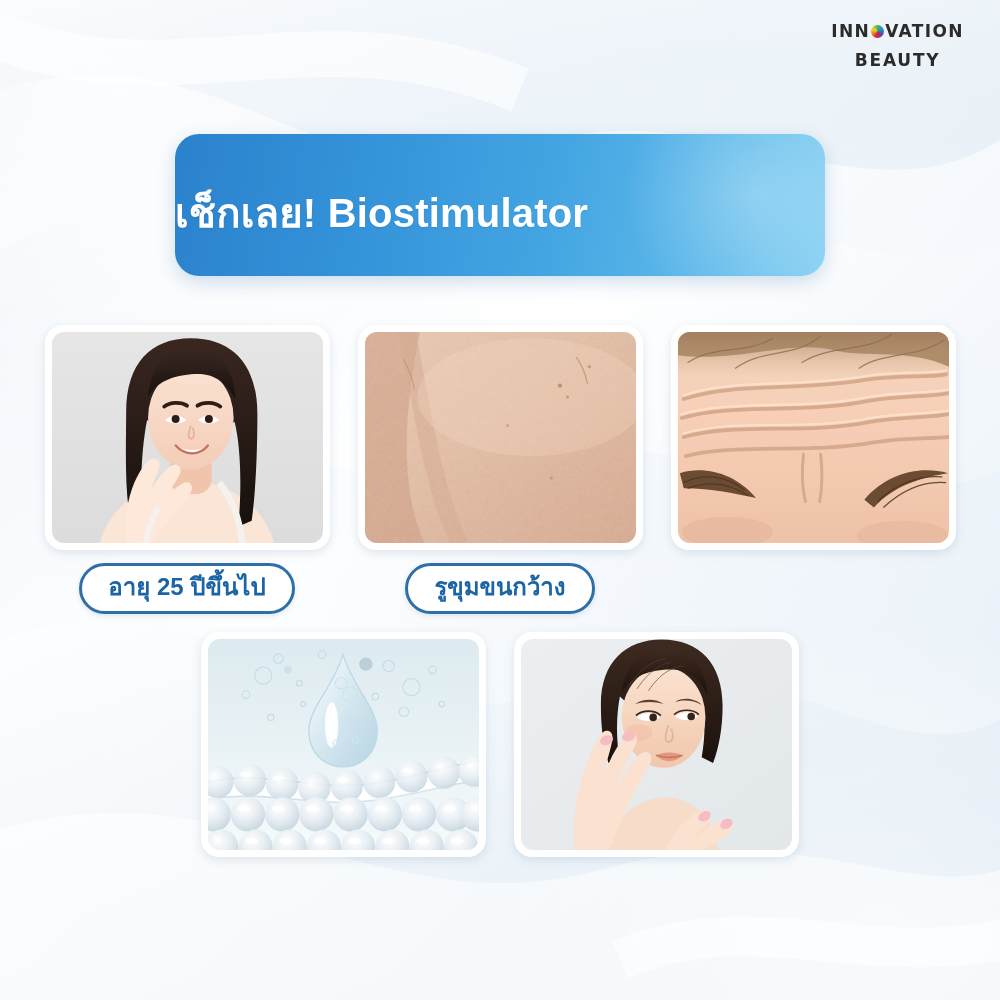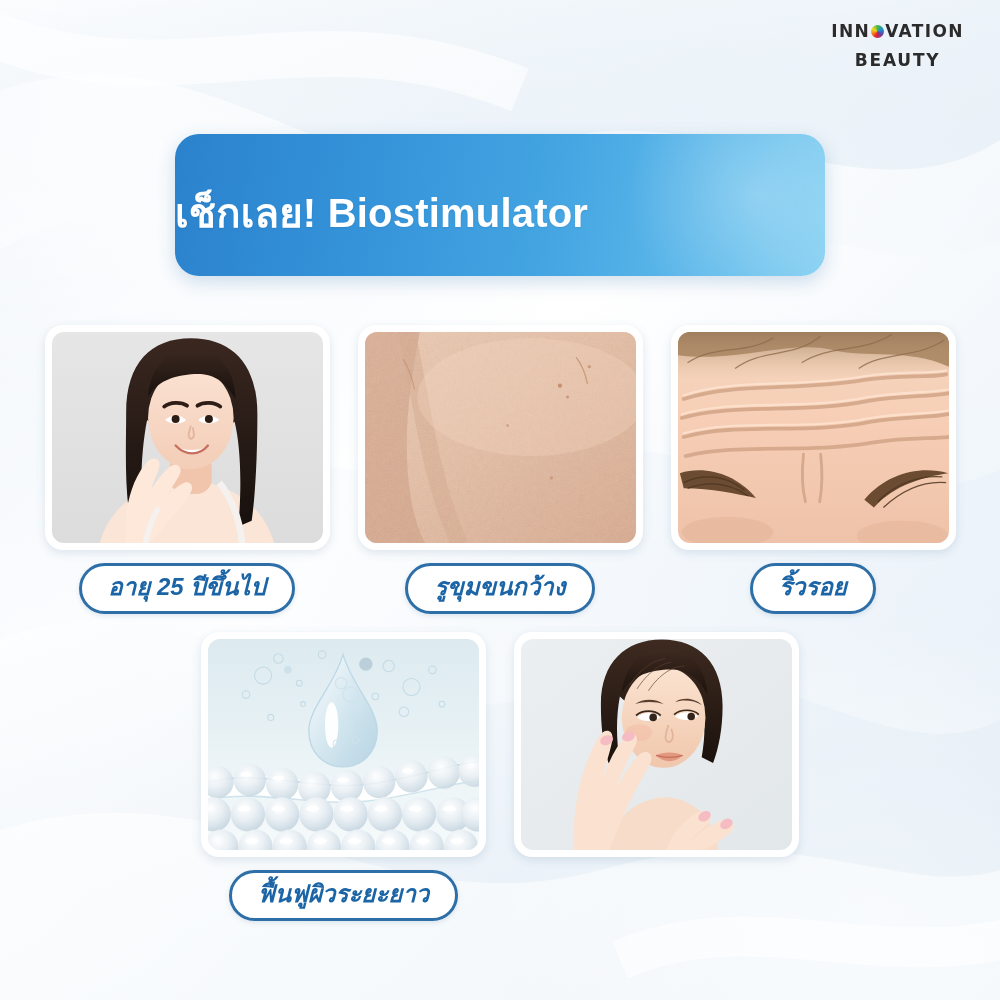--- a/index.html
+++ b/index.html
@@ -110,21 +110,20 @@
     border-radius: 40px;
     white-space: nowrap;
     box-shadow: 0 3px 7px rgba(20,80,140,0.18);
   }
 
   
   .grid {
     position: absolute;
     left: 0; right: 0;
     top: 325px;
-    font-style: italic;
   }
   .row {
     display: flex;
     justify-content: center;
     gap: 28px;
   }
   .row-2 { margin-top: 18px; }
 
   .card-cell {
     width: 285px;
@@ -361,21 +360,20 @@
               <path d="M10,166 C32,158 54,160 74,174"></path>
               <path d="M210,180 C230,160 256,152 278,154"></path>
               <path d="M216,186 C238,166 260,158 282,160"></path>
             </g>
 
             <ellipse cx="52" cy="212" rx="48" ry="16" fill="#e2b295" opacity="0.5"></ellipse>
             <ellipse cx="236" cy="216" rx="48" ry="16" fill="#e2b295" opacity="0.45"></ellipse>
           </svg>
         </div>
       </div>
-      <div class="pill">ริ้วรอย</div>
     </div>
   </div>
 
   <div class="row row-2">
 
     <div class="card-cell">
       <div class="thumb">
         <div class="thumb-inner">
           <svg viewBox="0 0 285 225" preserveAspectRatio="xMidYMid slice">
             <defs>
@@ -478,21 +476,20 @@
                 <ellipse cx="226" cy="214" rx="7" ry="3"></ellipse>
               <ellipse cx="262" cy="214" rx="7" ry="3"></ellipse>
               <ellipse cx="40" cy="144" rx="6" ry="2.6"></ellipse>
                 <ellipse cx="74" cy="148" rx="6" ry="2.6"></ellipse>
               <ellipse cx="142" cy="150" rx="6" ry="2.6"></ellipse>
                 <ellipse cx="210" cy="140" rx="6" ry="2.6"></ellipse>
             </g>
           </svg>
         </div>
       </div>
-      <div class="pill">ฟื้นฟูผิวระยะยาว</div>
     </div>
 
     <div class="card-cell">
       <div class="thumb">
         <div class="thumb-inner">
           <svg viewBox="0 0 285 225" preserveAspectRatio="xMidYMid slice">
             <defs>
               <linearGradient id="c5bg" x1="0" y1="0" x2="1" y2="1">
                 <stop offset="0%" stop-color="#eceff1"></stop>
                   <stop offset="100%" stop-color="#e2e7ea"></stop>

